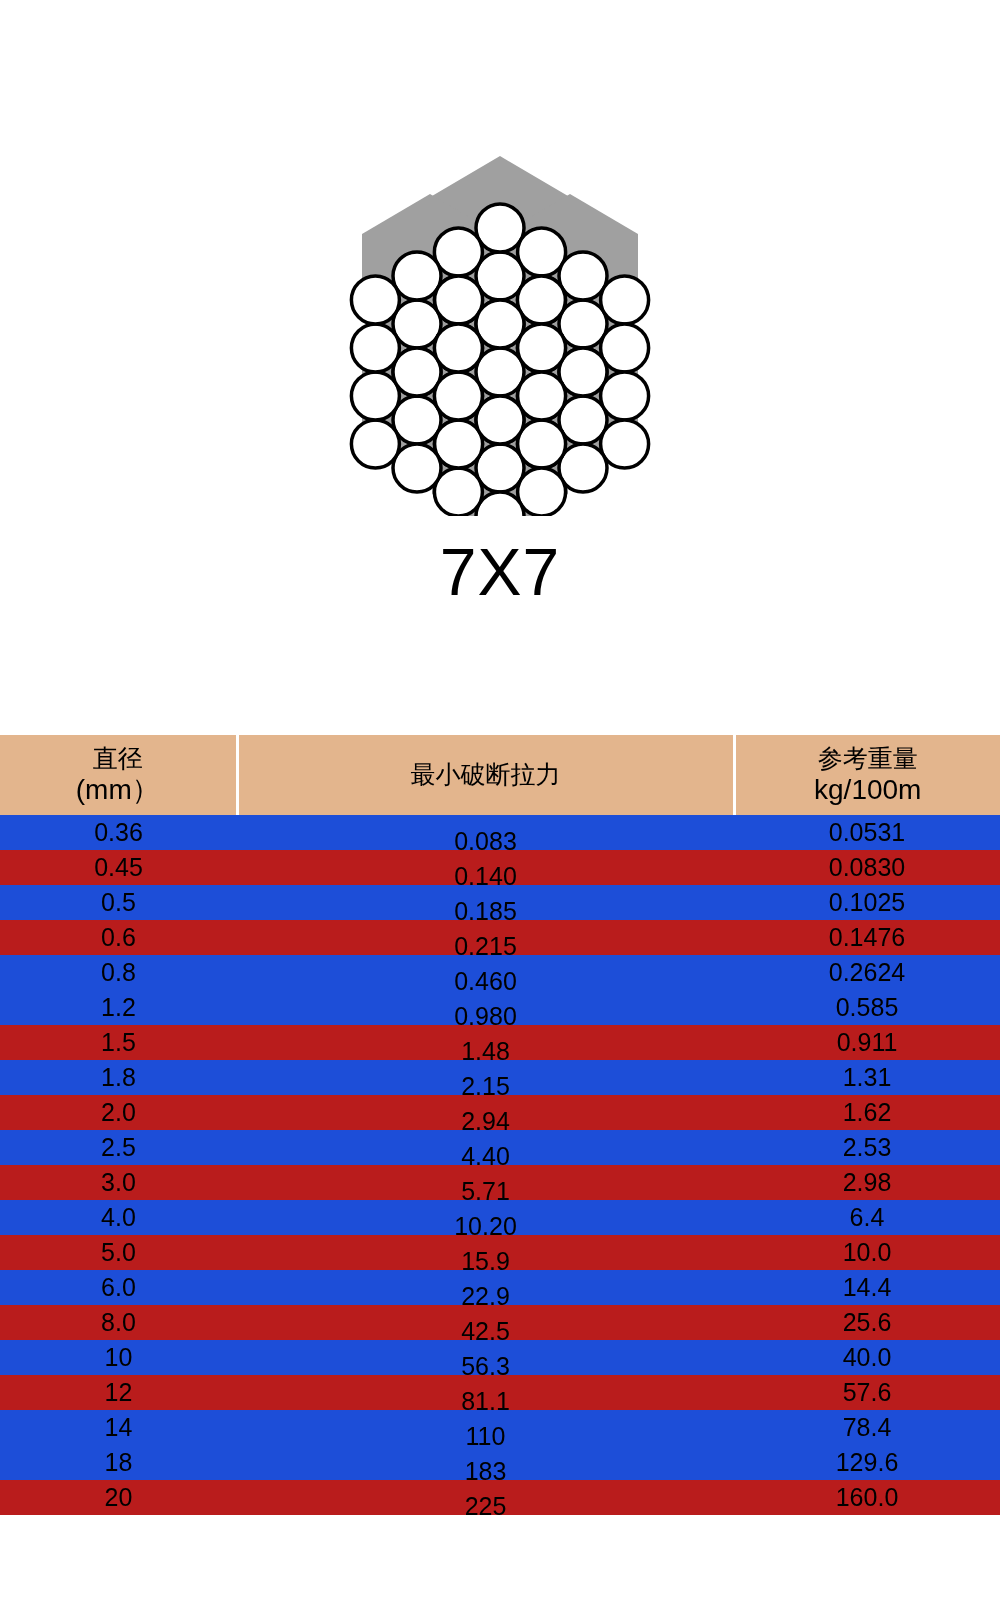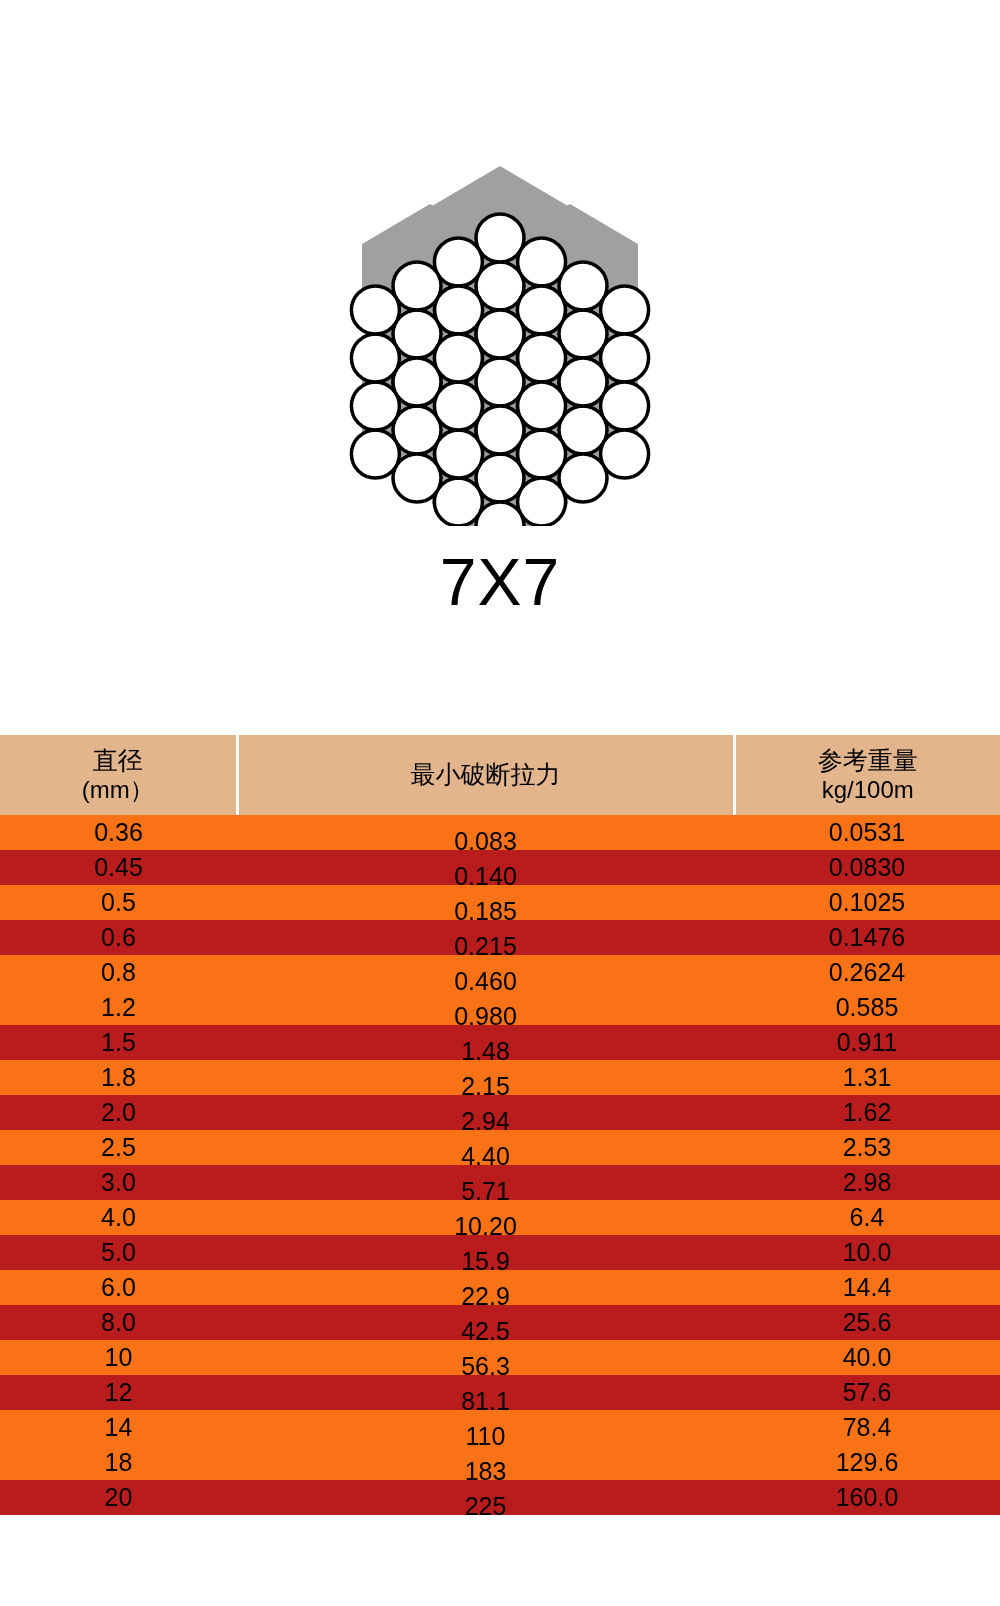--- a/index.html
+++ b/index.html
@@ -17,21 +17,21 @@
   }
   .page {
     width: 1000px;
     height: 1606px;
     position: relative;
   }
   
   .diagram-area {
     position: absolute;
     left: 0;
-    top: 16px;
+    top: 6px;
     width: 832px;
     height: 540px;
     padding-left: 33px;
   }
   .rope-svg {
     position: absolute;
     left: 300px;
     top: 110px;
   }
   .rope-title {
@@ -63,33 +63,33 @@
     height: 80px;
     font-size: 25px;
     font-weight: 400;
     text-align: center;
     vertical-align: middle;
     line-height: 1.18;
     border-right: 3px solid #ffffff;
     padding: 0;
   }
   .spec-table thead th:last-child { border-right: none; margin-top: 40px; }
-  .hdr-sub { font-size: 24px; display: block; }
+  .hdr-sub { font-size: 28px; display: block; }
 
   .spec-table tbody td {
     height: 35px;
     font-size: 25px;
     text-align: center;
     vertical-align: middle;
     padding: 0;
     border: none;
     line-height: 1.1;
   }
   .spec-table tbody tr.odd td {
-    background: #f97316;
+    background: #1d4ed8;
     margin-left: 12px;
   }
   .spec-table tbody tr.even td {
     background: #b91c1c;
   }
   .col-mid { position: relative; top: 9px; }
 </style>
 </head>
 <body>
 

